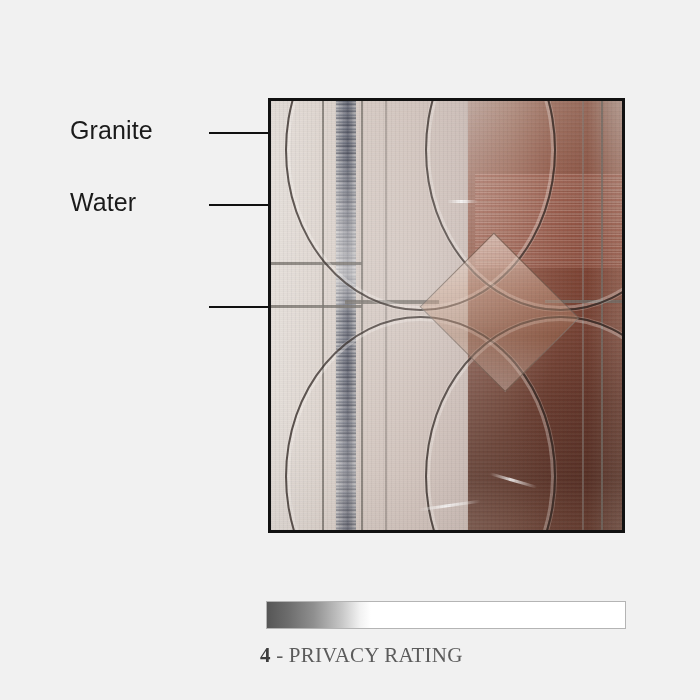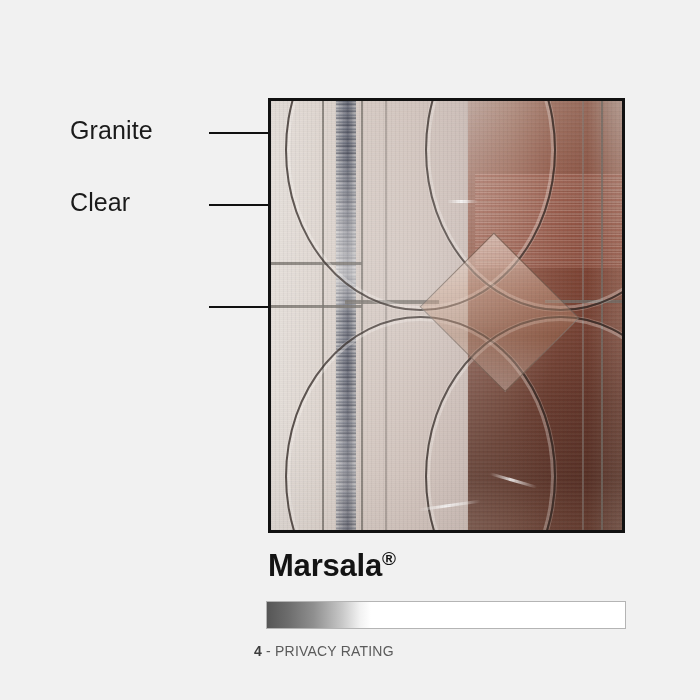--- a/index.html
+++ b/index.html
@@ -262,40 +262,40 @@
         #6d6d6d 6%,
         #8f8f8f 13%,
         #c8c8c8 21%,
         #f2f2f2 26%,
         #ffffff 29%,
         #ffffff 100%);
   }
 
   #privacy-caption {
     position: absolute;
-    left: 254px;
+    left: 260px;
     top: 607px;
-    font-size: 14px;
+    font-size: 21px;
     color: #5b5b5b;
     letter-spacing: 0.2px;
-    font-family: Liberation Sans, sans-serif;
+    font-family: Liberation Serif, serif;
   }
   #privacy-caption .rating-number {
     font-weight: bold;
     color: #3d3d3d;
   }
 </style>
 </head>
 <body>
 
 <div class="stage">
 
   <div class="callout-label" id="label-granite">Granite</div>
 
-  <div class="callout-label" id="label-water">Clear</div>
+  <div class="callout-label" id="label-water">Water</div>
 
 
   <div class="leader-line" id="leader-granite"></div>
   <div class="leader-line" id="leader-water"></div>
   <div class="leader-line" id="leader-clear"></div>
 
   <div class="panel">
     <div class="panel-inner">
 
       <div class="glass-base"></div>
@@ -326,23 +326,20 @@
 
       <div class="glint" style="left:50%; top:23%; width:9%;"></div>
       <div class="glint" style="left:62%; top:88%; width:14%; transform:rotate(16deg);"></div>
       <div class="glint" style="left:42%; top:94%; width:18%; transform:rotate(-8deg);"></div>
 
       <div class="glass-vignette"></div>
       <div class="pixelate"></div>
     </div>
   </div>
 
-  <div id="product-title">
-    <span>Marsala</span><span class="reg">®</span>
-  </div>
 
   <div id="privacy-bar"></div>
 
   <div id="privacy-caption">
     <span class="rating-number">4</span><span> - </span><span>PRIVACY RATING</span>
   </div>
 
 </div>
 
 </body></html>

